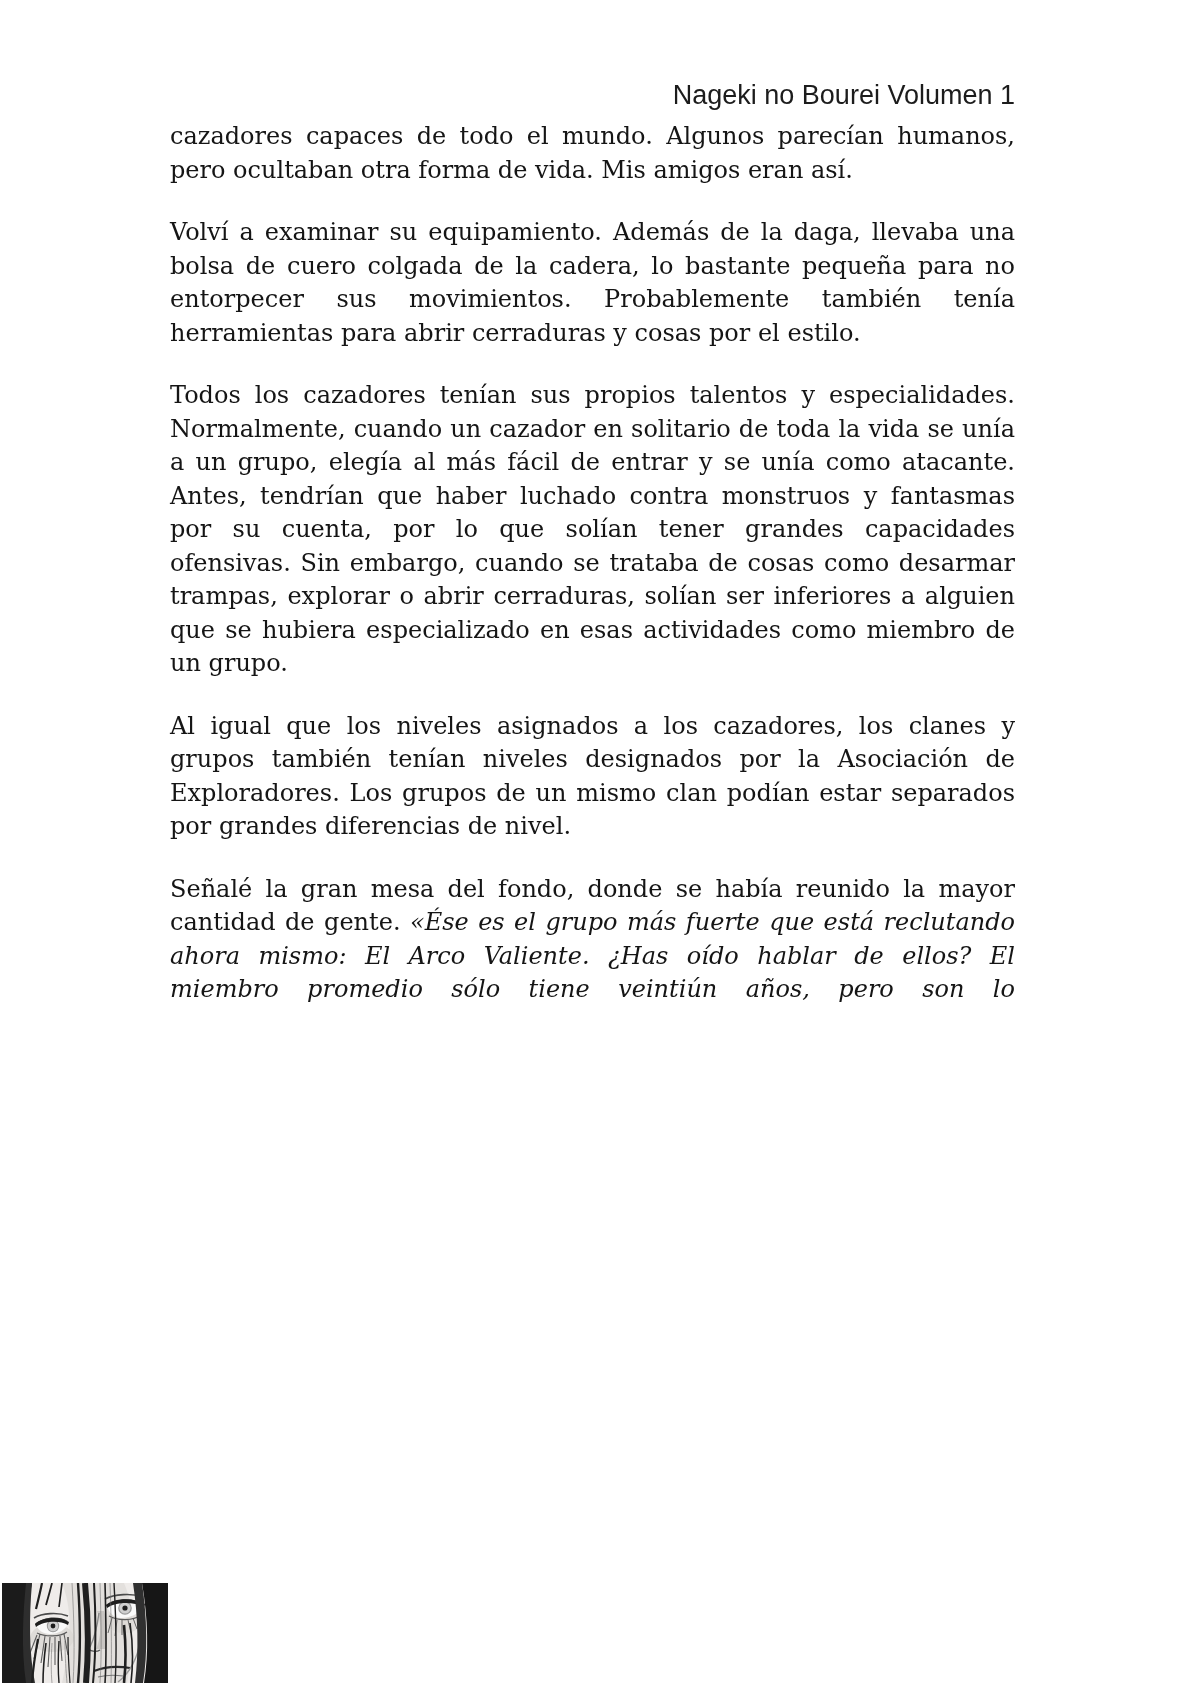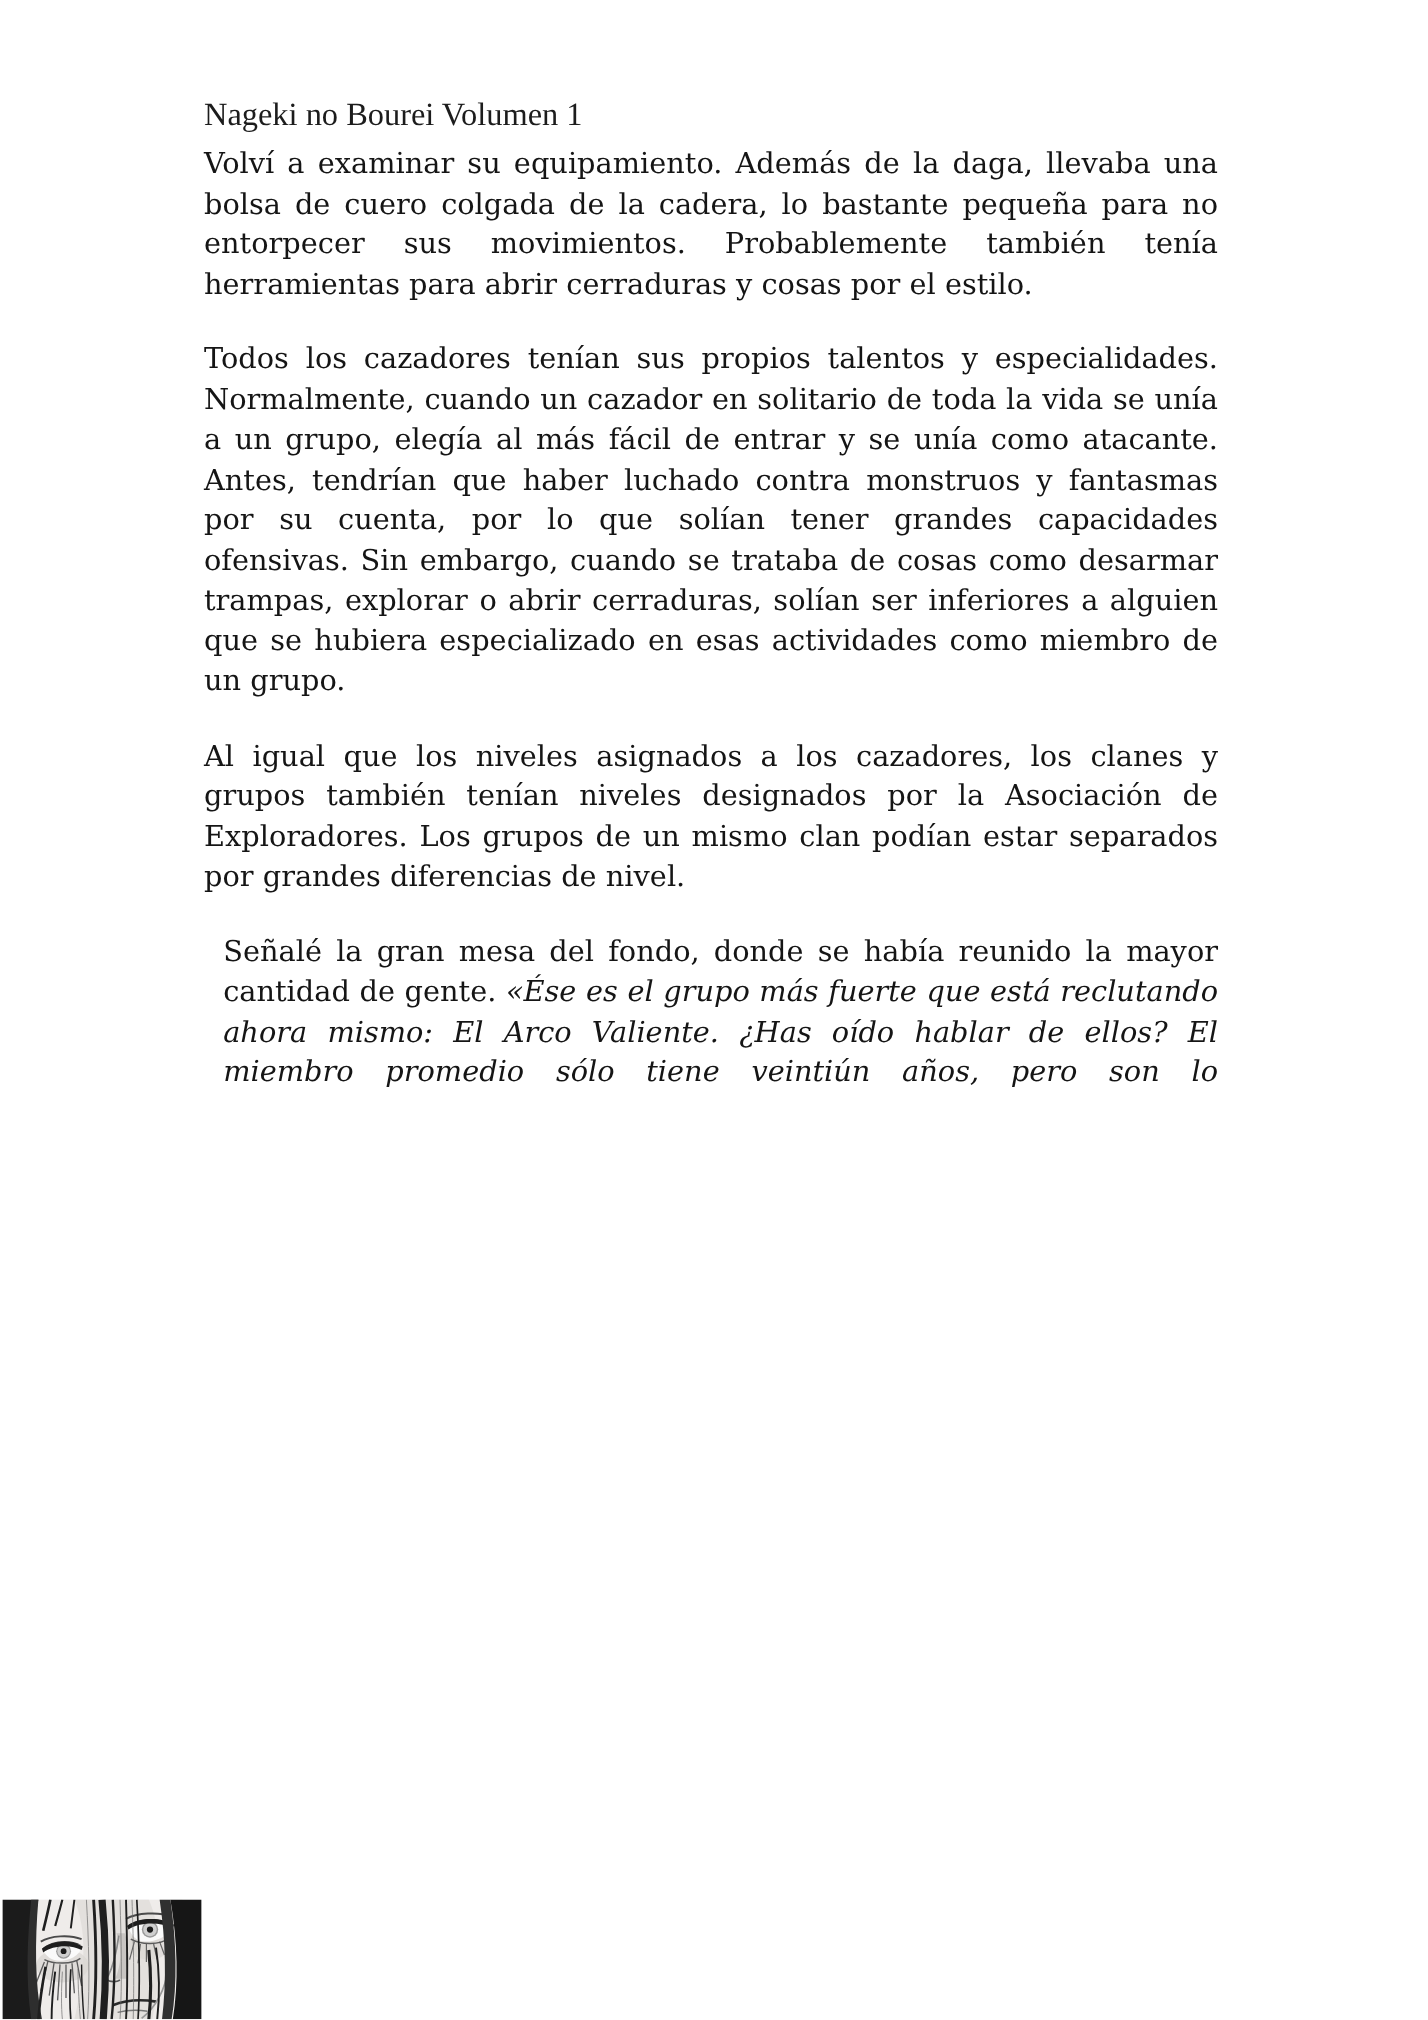--- a/index.html
+++ b/index.html
@@ -13,37 +13,37 @@
     font-family: "DejaVu Serif", serif;
     color: #151515;
   }
   .content {
     position: absolute;
     left: 170px;
     top: 78px;
     width: 845px;
   }
   .doc-header {
-    text-align: left;
-    font-family: Liberation Serif, serif;
+    text-align: right;
+    font-family: Liberation Sans, sans-serif;
     font-weight: 400;
     font-size: 27px;
     line-height: 35px;
     color: #1c1c1c;
     margin: 0 0 7px 0;
   }
   .doc-header .hline { display: block; }
   p.body-par {
     font-size: 24px;
     line-height: 33.5px;
     text-align: justify;
     margin: 0 0 29px 0;
     color: #151515;
   }
-  p.body-par.justify-last { text-align-last: justify; margin-left: 16px; }
+  p.body-par.justify-last { text-align-last: justify; }
   .it { font-style: italic; }
   .footer-art {
     position: absolute;
     left: 2px;
     bottom: 0;
     width: 166px;
     height: 100px;
     line-height: 0;
   }
   .footer-art svg { width: 100%; height: 100%; display: block; }
@@ -51,20 +51,21 @@
 </head>
 <body>
 
 <div class="page">
   <div class="content">
 
     <h1 class="doc-header">
       <span class="hline">Nageki no Bourei Volumen 1</span>
     </h1>
 
+    <p class="body-par"><span>cazadores capaces de todo el mundo. Algunos parecían humanos, pero ocultaban otra forma de vida. Mis amigos eran así.</span></p>
 
 
     <p class="body-par"><span>Volví a examinar su equipamiento. Además de la daga, llevaba una bolsa de cuero colgada de la cadera, lo bastante pequeña para no entorpecer sus movimientos. Probablemente también tenía herramientas para abrir cerraduras y cosas por el estilo.</span></p>
 
     <p class="body-par"><span>Todos los cazadores tenían sus propios talentos y especialidades. Normalmente, cuando un cazador en solitario de toda la vida se unía a un grupo, elegía al más fácil de entrar y se unía como atacante. Antes, tendrían que haber luchado contra monstruos y fantasmas por su cuenta, por lo que solían tener grandes capacidades ofensivas. Sin embargo, cuando se trataba de cosas como desarmar trampas, explorar o abrir cerraduras, solían ser inferiores a alguien que se hubiera especializado en esas actividades como miembro de un grupo.</span></p>
 
 
 
     <p class="body-par"><span>Al igual que los niveles asignados a los cazadores, los clanes y grupos también tenían niveles designados por la Asociación de Exploradores. Los grupos de un mismo clan podían estar separados por grandes diferencias de nivel.</span></p>
 

